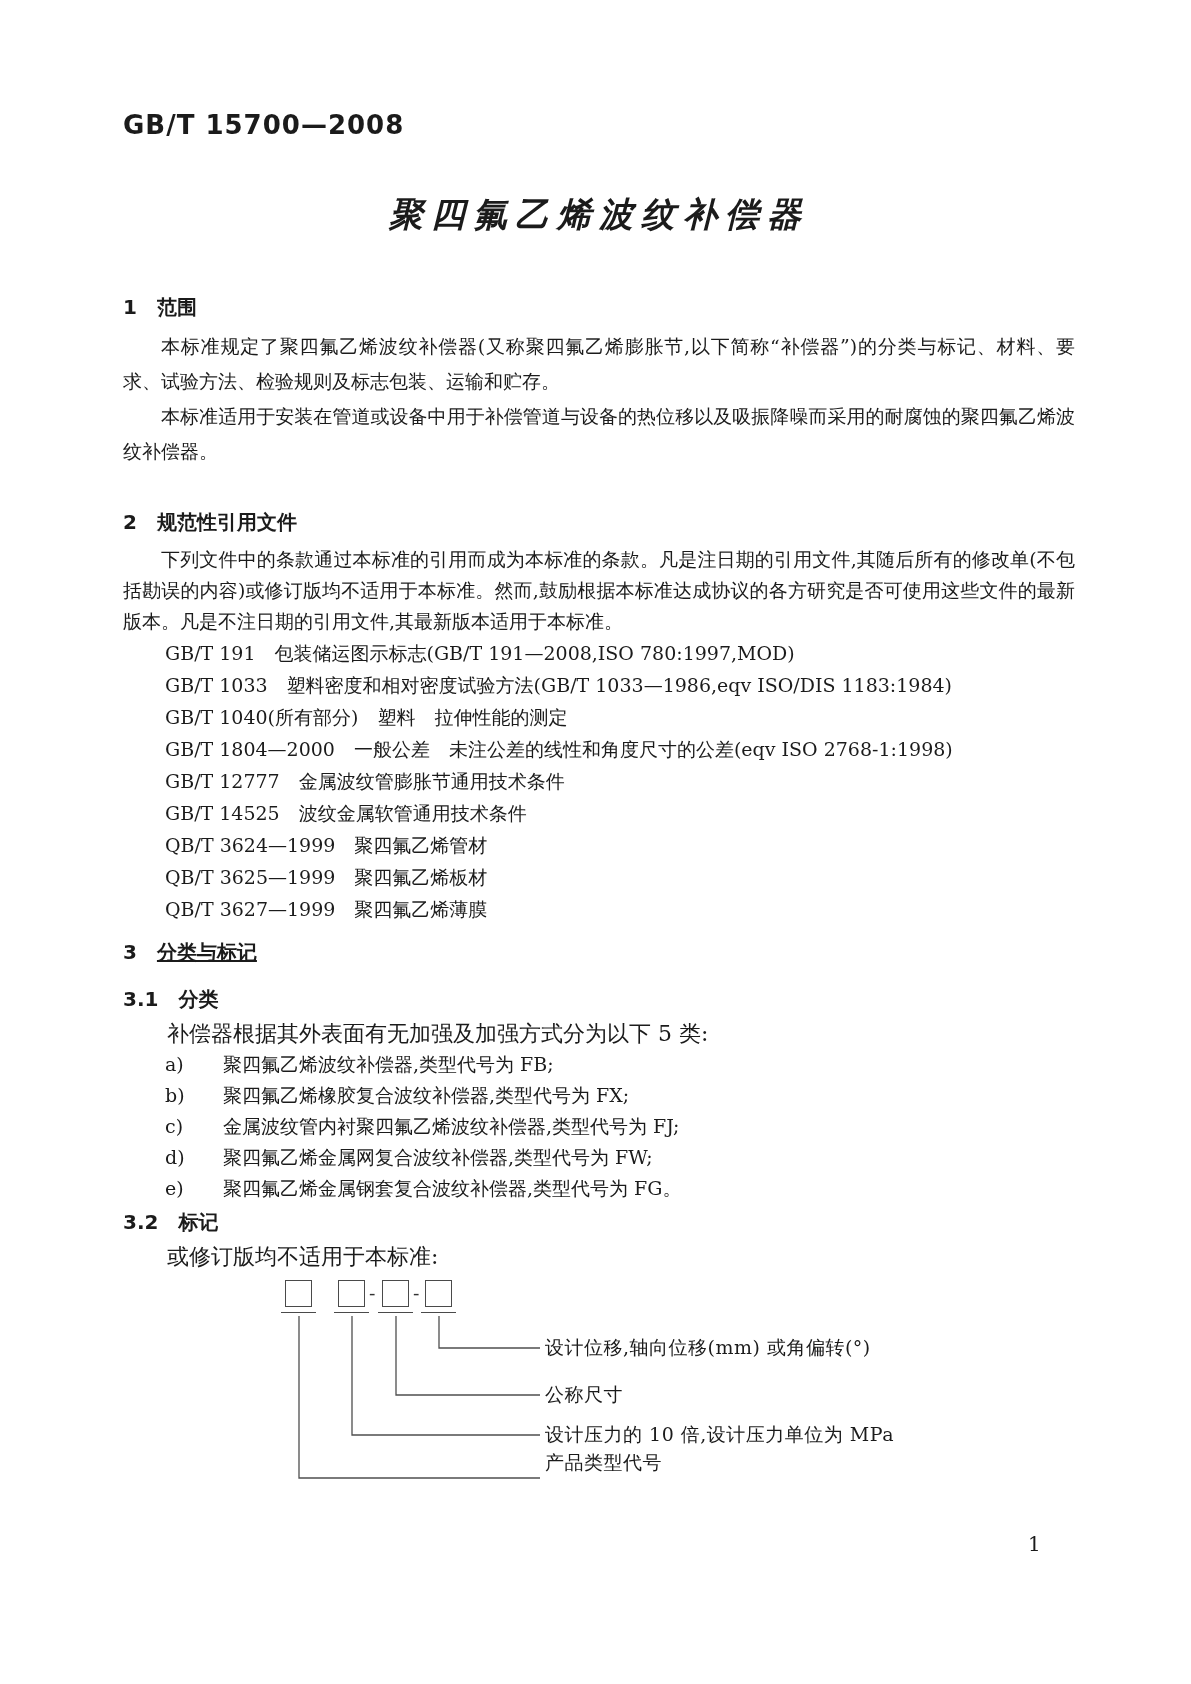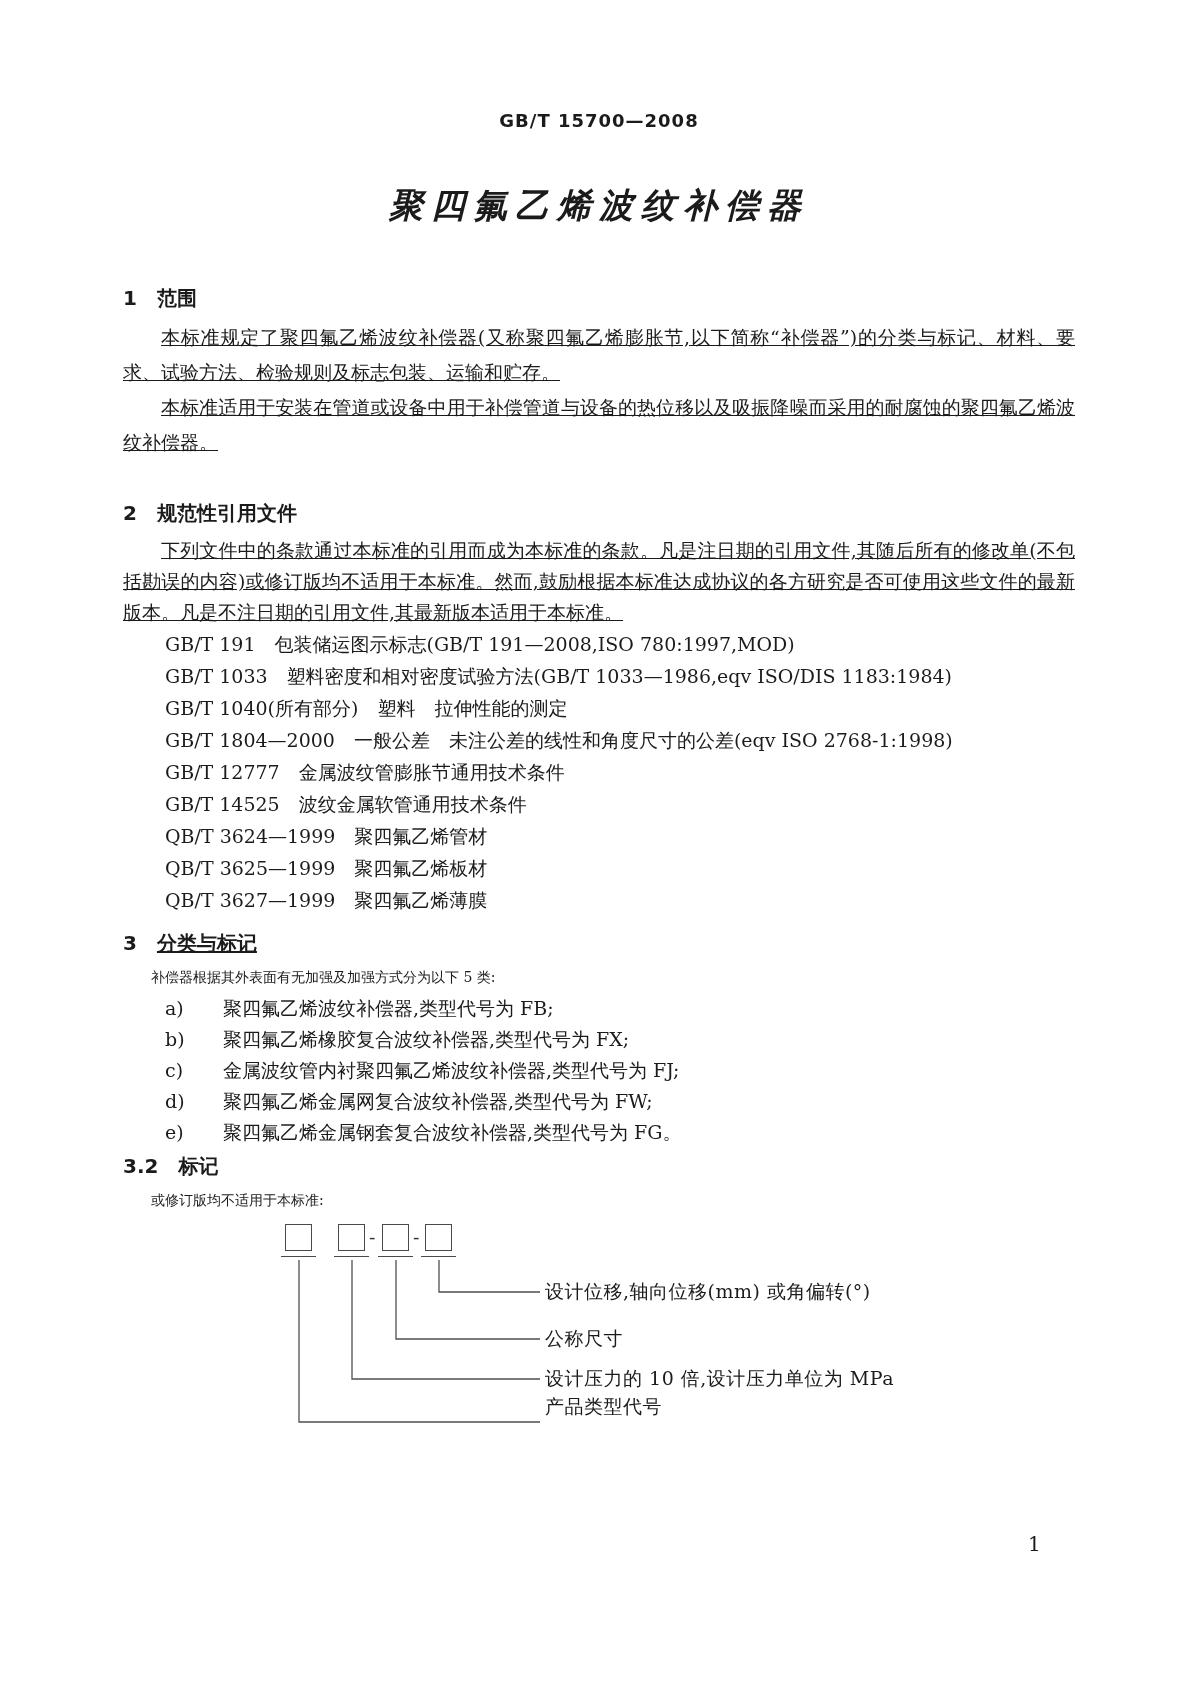--- a/index.html
+++ b/index.html
@@ -14,24 +14,24 @@
     overflow: hidden;
   }
   .content {
     position: absolute;
     left: 123px;
     top: 0;
     width: 952px;
   }
   .doc-code {
     margin-top: 110px;
-    text-align: center;
+    text-align: left;
     font-family: "DejaVu Sans", "Liberation Sans", sans-serif;
     font-weight: bold;
-    font-size: 18px;
+    font-size: 26px;
     letter-spacing: 1px;
   }
   h1.title {
     margin-top: 52px;
     text-align: center;
     font-family: "DejaVu Sans", "Liberation Sans", sans-serif;
     font-weight: bold;
     font-size: 34px;
     letter-spacing: 8px;
     font-style: italic;
@@ -39,39 +39,38 @@
   .h-sec {
     font-family: "DejaVu Sans", "Liberation Sans", sans-serif;
     font-weight: bold;
     font-size: 20px;
   }
   .h-sec .num { display: inline-block; margin-right: 20px; }
   .para {
     font-size: 19px;
     text-align: justify;
     text-indent: 2em;
-    text-decoration: underline;
   }
   .lh35 { line-height: 35px; }
   .lh31 { line-height: 31px; }
   .ref-line {
     font-size: 19px;
     line-height: 32px;
     padding-left: 42px;
     white-space: nowrap;
   }
   .cls-item {
     display: flex;
     font-size: 19px;
     line-height: 31px;
     padding-left: 42px;
   }
   .cls-item .marker { width: 58px; flex: 0 0 58px; }
   .intro {
-    font-size: 14px;
+    font-size: 22px;
     line-height: 31px;
     text-indent: 2em;
   }
   
   .diagram {
     position: relative;
     height: 228px;
     margin-top: 8px;
   }
   .dbox {
@@ -147,20 +146,23 @@
       <div class="ref-line">GB/T 14525　波纹金属软管通用技术条件</div>
       <div class="ref-line">QB/T 3624—1999　聚四氟乙烯管材</div>
       <div class="ref-line">QB/T 3625—1999　聚四氟乙烯板材</div>
       <div class="ref-line">QB/T 3627—1999　聚四氟乙烯薄膜</div>
     </div>
 
     <div class="h-sec mt-s3h">
       <span class="num">3</span><span>分类与标记</span>
     </div>
 
+    <div class="h-sec mt-sub">
+      <span class="num">3.1</span><span>分类</span>
+    </div>
     <p class="intro mt-sm">补偿器根据其外表面有无加强及加强方式分为以下 5 类:</p>
 
     <div>
       <div class="cls-item">
         <span class="marker">a)</span>
           <span>聚四氟乙烯波纹补偿器,类型代号为 FB;</span>
       </div>
       <div class="cls-item">
         <span class="marker">b)</span>
           <span>聚四氟乙烯橡胶复合波纹补偿器,类型代号为 FX;</span>

